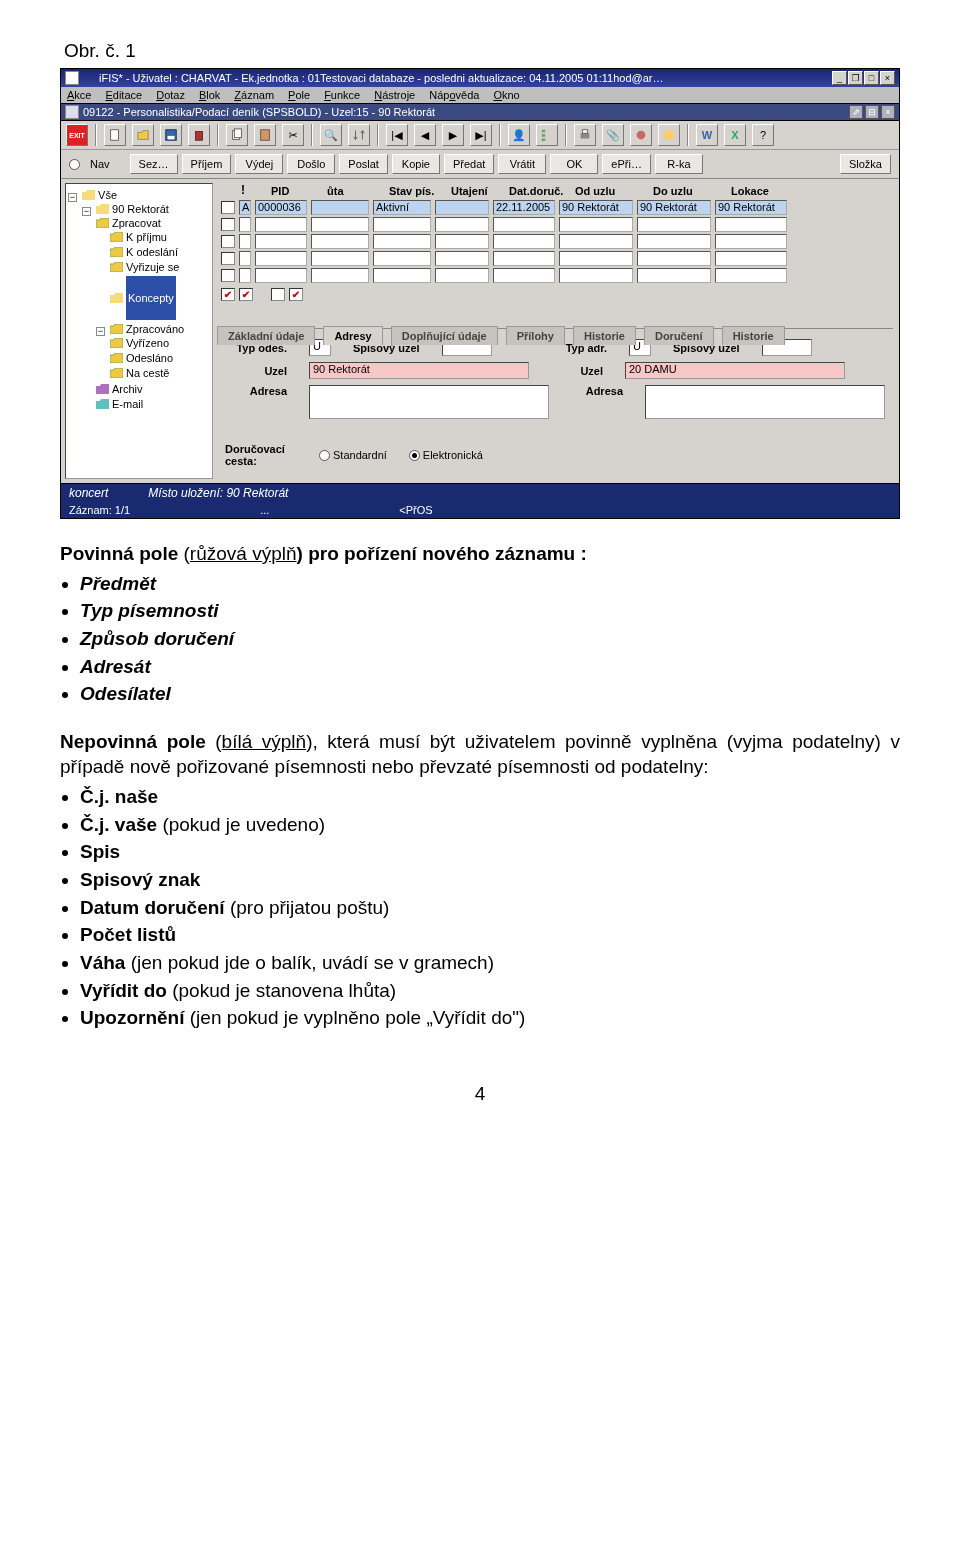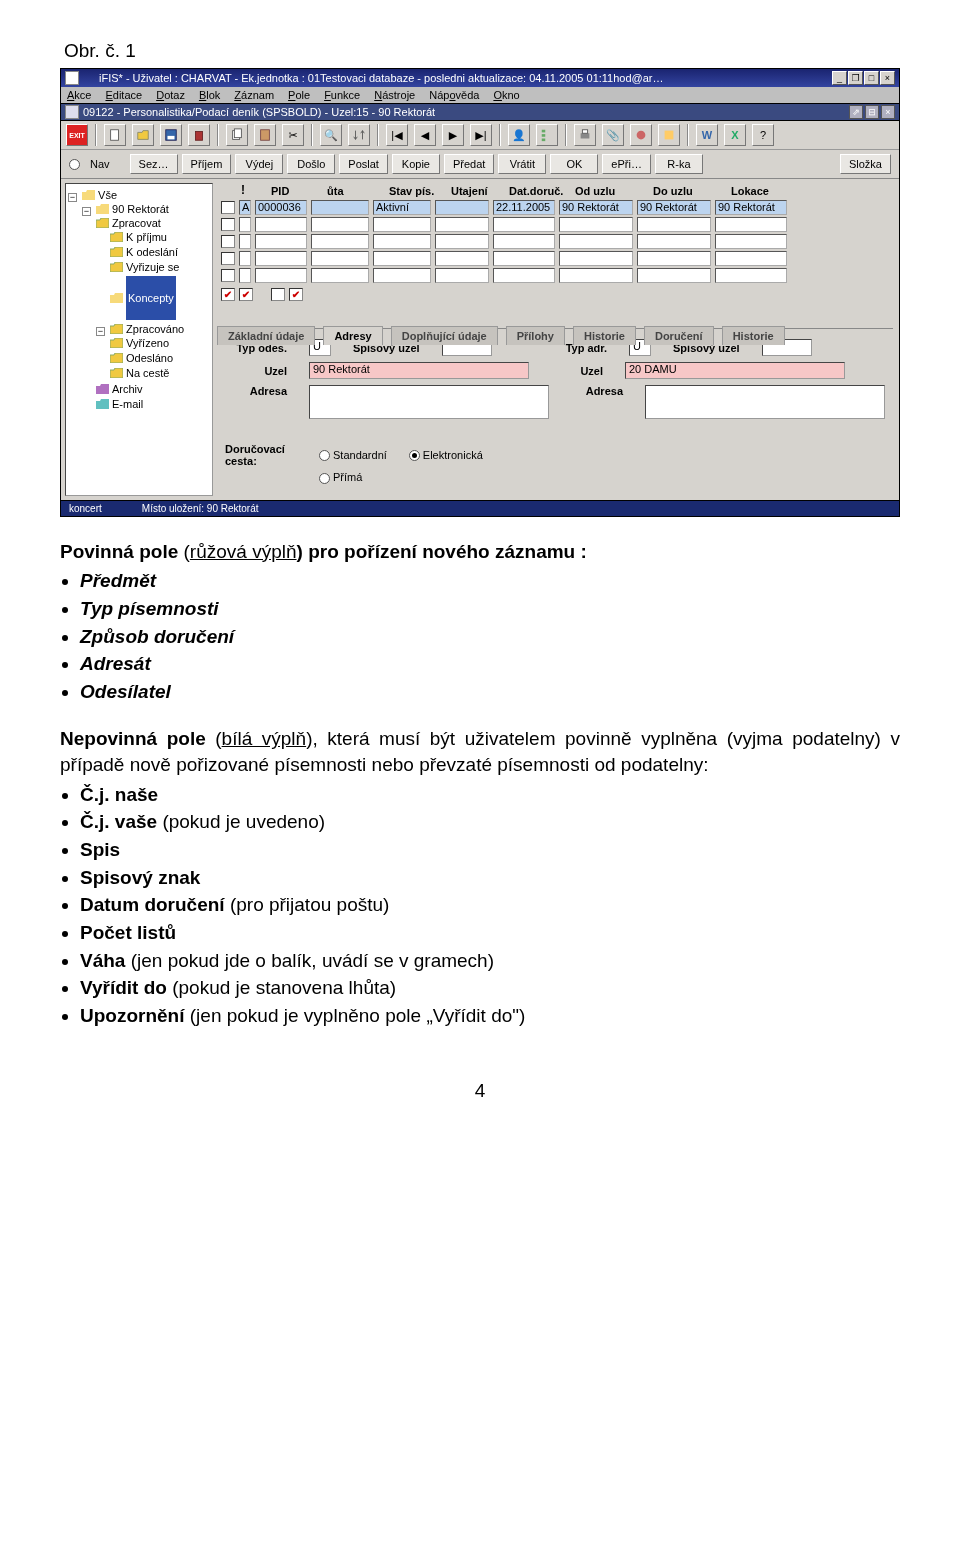--- a/index.html
+++ b/index.html
@@ -201,22 +201,23 @@
   }
   .dot-radio {
     width: 11px; height: 11px; border: 1px solid #555; border-radius: 50%; background: #fff; display: inline-block; margin-right: 3px; vertical-align: middle;
   }
   .dot-radio.on::after { content: ""; display: block; width: 5px; height: 5px; background: #000; border-radius: 50%; margin: 2px auto; }
 
   .statusbar {
     background: #1a2a70; color: #fff;
     display: flex; gap: 40px;
     padding: 2px 8px;
-    font-size: 10px;
+    font-size: 12px;
     border-top: 1px solid #000;
+    font-style: italic;
   }
   .statusbar2 {
     background: #1a2a70; color: #fff;
     display: flex; gap: 130px;
     padding: 2px 8px;
     font-size: 11px;
   }
 
   
   .doc {
@@ -598,31 +599,32 @@
             <div class="multi"></div>
             <span class="lbl" style="width:52px">Adresa</span>
             <div class="multi"></div>
           </div>
           <div style="height:18px"></div>
           <div class="form-row">
             <span class="lbl" style="width:72px;text-align:left">Doručovací cesta:</span>
             <span><span class="dot-radio"></span><span>Standardní</span></span>
             <span><span class="dot-radio on"></span><span>Elektronická</span></span>
           </div>
-          <div class="form-row" style="margin-top:-2px">
-            <span class="lbl" style="width:72px"></span>
-            <span><span class="dot-radio"></span><span>Přímá</span></span>
-          </div>
         </div>
       </div>
     </div>
 
     <div class="statusbar">
       <span>koncert</span>
       <span>Místo uložení: 90 Rektorát</span>
+    </div>
+    <div class="statusbar2">
+      <span>Záznam: 1/1</span>
+      <span>...</span>
+      <span>&lt;PřOS</span>
     </div>
   </div>
 
   <div class="doc">
 
     <p class="tight">
       <b>Povinná pole</b><span> (</span><span class="u">růžová výplň</span><b>) pro pořízení nového záznamu :</b>
     </p>
     <ul>
       <li><span class="i">Předmět</span></li>

